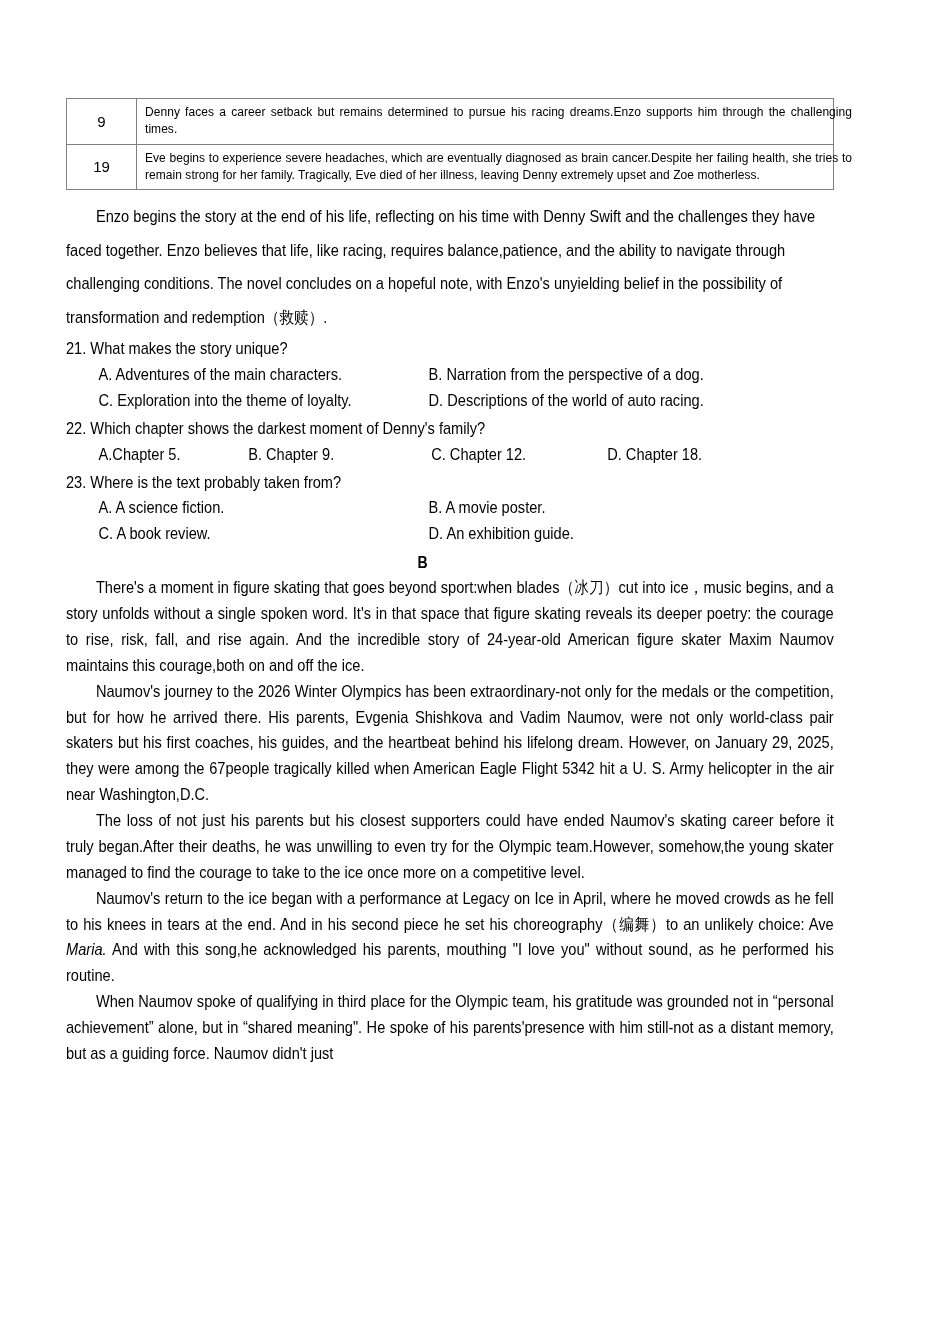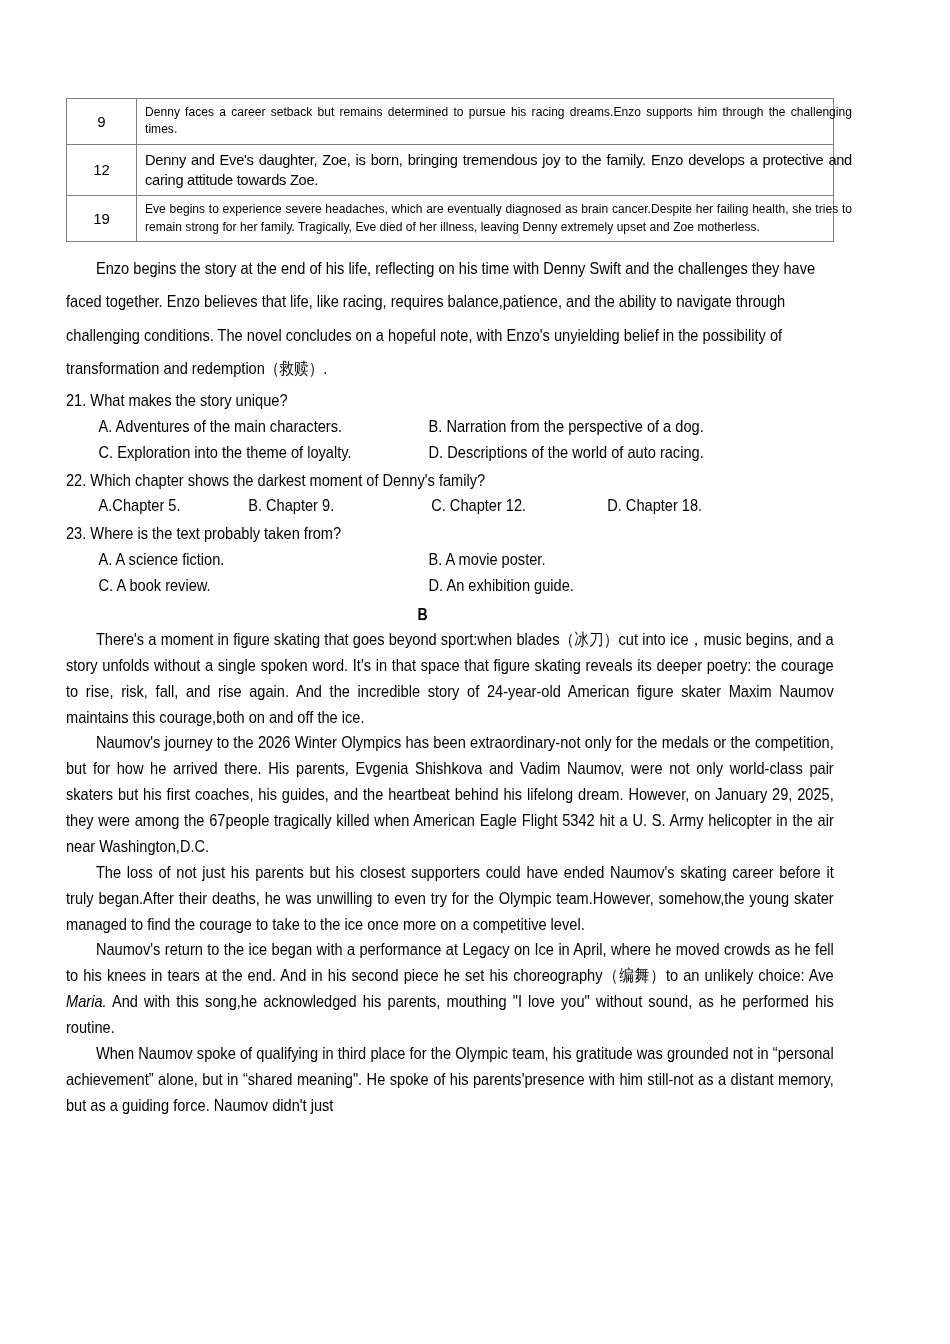--- a/index.html
+++ b/index.html
@@ -142,26 +142,20 @@
 <body>
 
 <div class="page">
 
   <table class="summary-table">
     <tbody>
       <tr>
         <td class="col-num">9</td>
         <td class="col-text wide overflow-cell">
           <div class="overflow-inner">Denny faces a career setback but remains determined to pursue his racing dreams.Enzo supports him through the challenging times.</div>
-        </td>
-      </tr>
-      <tr>
-        <td class="col-num">12</td>
-        <td class="col-text tight overflow-cell">
-          <div class="overflow-inner">Denny and Eve's daughter, Zoe, is born, bringing tremendous joy to the family. Enzo develops a protective and caring attitude towards Zoe.</div>
         </td>
       </tr>
       <tr>
         <td class="col-num">19</td>
         <td class="col-text wide overflow-cell">
           <div class="overflow-inner">Eve begins to experience severe headaches, which are eventually diagnosed as brain cancer.Despite her failing health, she tries to remain strong for her family. Tragically, Eve died of her illness, leaving Denny extremely upset and Zoe motherless.</div>
         </td>
       </tr>
     </tbody>
   </table>

